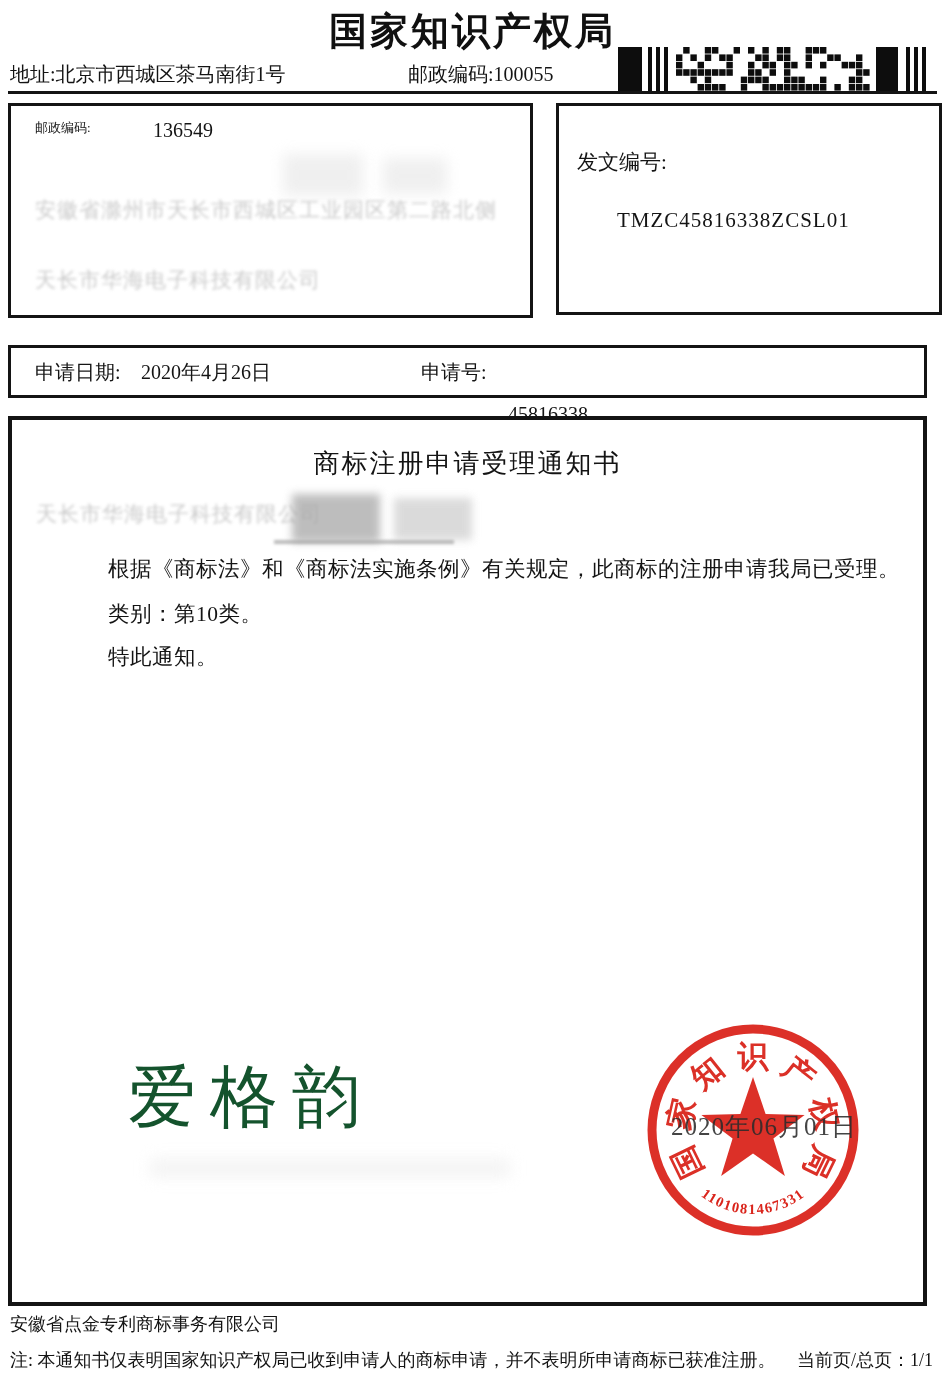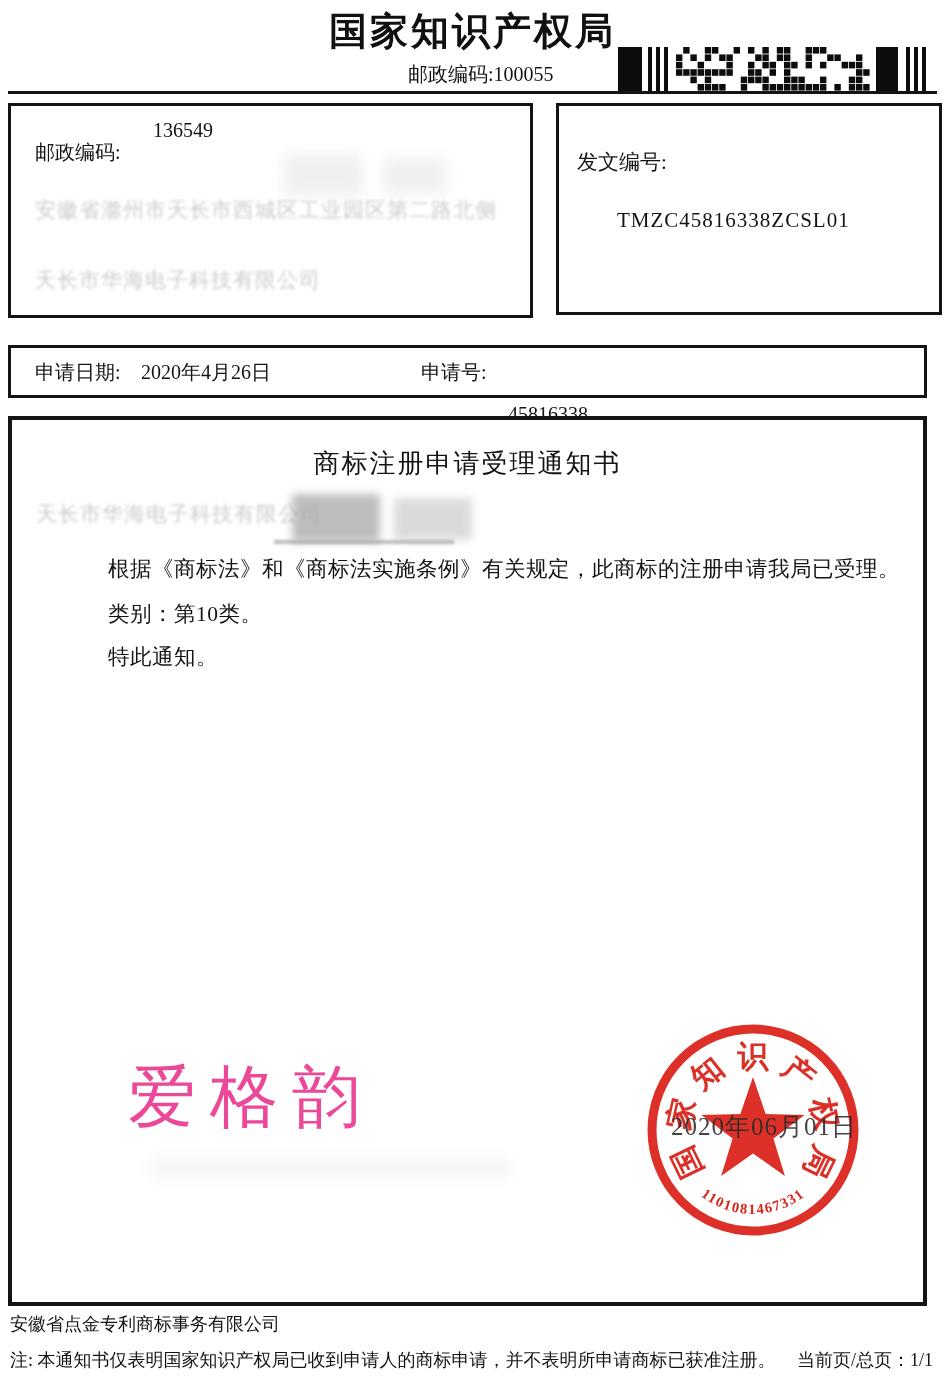--- a/index.html
+++ b/index.html
@@ -23,21 +23,21 @@
   
   .barcode { top:47px; left:618px; width:318px; height:44px; }
 
   
   .box { border:3px solid #141414; background:#fff; }
   .recipient-box { top:103px; left:8px;  width:519px; height:209px; }
   .dispatch-box  { top:103px; left:556px; width:368px; height:206px;padding-left:12px; }
   .approw-box    { top:345px; left:8px;  width:913px; height:47px; }
   .main-box      { top:416px; left:8px;  width:911px; height:882px; border-width:4px; }
 
-  .recipient-postal-label { top:13px; left:24px; font-size:20px;margin-top:20px; }
+  .recipient-postal-label { top:13px; left:24px; font-size:13px; }
   .recipient-postal-value { top:13px; left:142px; font-size:20px; }
 
   .blur-line {
     color:#b9b9b9; filter:blur(1.6px); opacity:.75; font-size:21px;
     white-space:nowrap; letter-spacing:1px;
   }
   .recipient-addr    { top:90px;  left:24px; }
   .recipient-company { top:160px; left:24px; }
   .smudge { background:#e3e3e3; filter:blur(7px); opacity:.55; border-radius:3px; }
 
@@ -57,21 +57,21 @@
   .co-smudge2 { top:78px; left:382px; width:78px; height:42px; background:#d2d2d2; filter:blur(4px); opacity:.8; }
   .co-underline { top:120px; left:262px; width:180px; height:4px; background:#9f9f9f; filter:blur(1.5px); opacity:.7; }
   .notice-line { left:80px; font-size:21.5px; letter-spacing:.5px; white-space:nowrap;margin-left:16px; }
   .notice-line1 { top:134px; }
   .notice-line2 { top:179px; }
   .notice-line3 { top:222px; }
 
   
   .trademark {
     top:1052px; left:128px; font-size:68px; letter-spacing:14px;
-    color:#ec4899; font-weight:200;
+    color:#14532d; font-weight:200;
     font-family:"Liberation Sans","DejaVu Sans",sans-serif;
   }
   .tm-smudge { top:1160px; left:150px; width:360px; height:16px; background:#efefef; filter:blur(8px); opacity:.8; }
 
   
   .seal-wrap { top:1018px; left:641px; width:224px; height:224px; }
   .seal-date {
     top:1110px; left:671px; font-size:25px; color:#2b2b2b;
     letter-spacing:1px; opacity:.88; z-index:5;
   }
@@ -80,20 +80,21 @@
   .agency-line { top:1312px; left:10px; font-size:18px; }
   .note-line   { top:1348px; left:10px; font-size:18px; }
   .page-indicator { top:1348px; right:12px; font-size:18px; }
 </style>
 </head>
 <body>
 
 <div class="page">
 
   <div class="abs doc-title">国家知识产权局</div>
+  <div class="abs addr-line">地址:北京市西城区茶马南街1号</div>
   <div class="abs postal-line">邮政编码:100055</div>
   <svg class="abs barcode" id="barcode-svg" viewBox="0 0 318 44">
       <rect x="0" y="0" width="24" height="44" fill="#0d0d0d"></rect>
       <rect x="30" y="0" width="4" height="44" fill="#0d0d0d"></rect>
       <rect x="38" y="0" width="4" height="44" fill="#0d0d0d"></rect>
       <rect x="46" y="0" width="4" height="44" fill="#0d0d0d"></rect>
       <rect x="58" y="7.4" width="6.4" height="6.6" fill="#0d0d0d"></rect>
       <rect x="58" y="14.8" width="6.4" height="6.6" fill="#0d0d0d"></rect>
       <rect x="58" y="22.200000000000003" width="6.4" height="6.6" fill="#0d0d0d"></rect>
       <rect x="65.2" y="0" width="6.4" height="6.6" fill="#0d0d0d"></rect>

